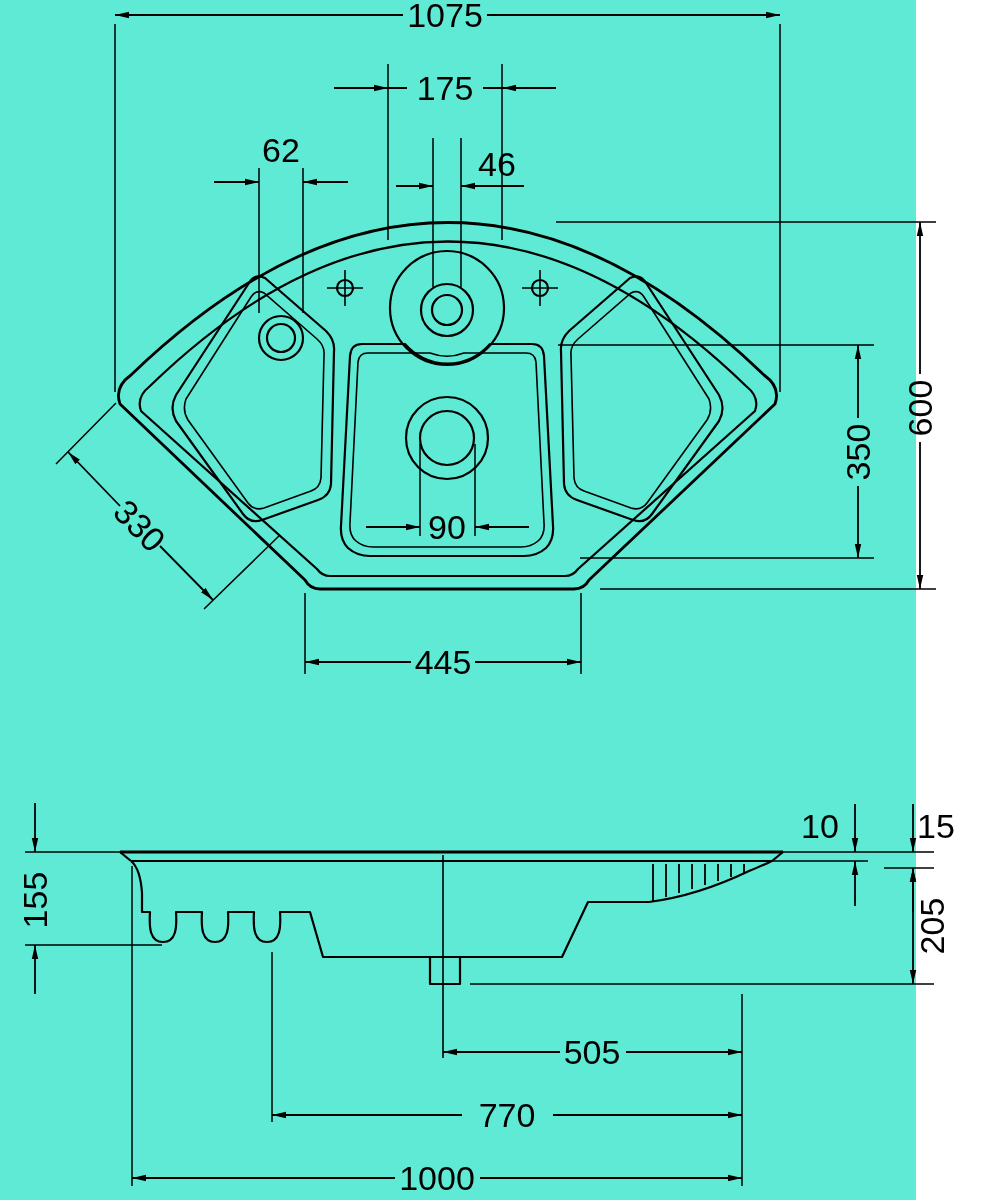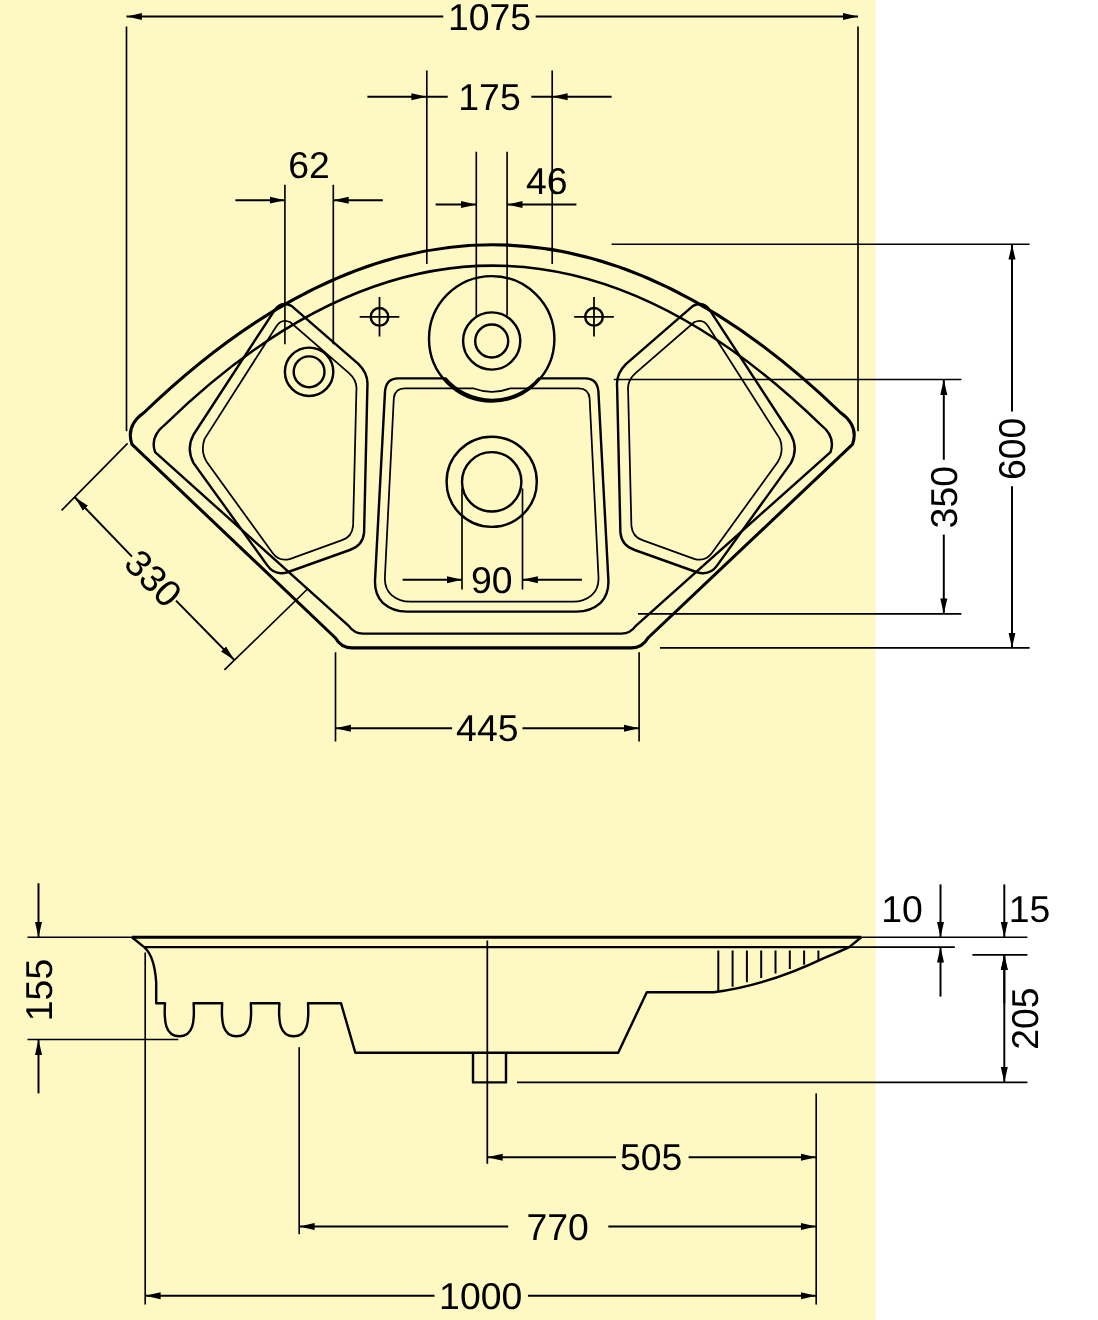--- a/index.html
+++ b/index.html
@@ -1,16 +1,16 @@
 <!DOCTYPE html>
 <html><head>
 <meta charset="utf-8">
 <style>
   html,body{margin:0;padding:0;background:#fff;}
-  .stage{width:796px;height:1200px;background:#fef9c3;position:relative;}
+  .stage{width:916px;height:1200px;background:#5eead4;position:relative;}
   svg{display:block;}
   .o3{stroke:#000;stroke-width:2.8;fill:none;stroke-linejoin:round;}
   .o2{stroke:#000;stroke-width:2.2;fill:none;stroke-linejoin:round;}
   .c2{stroke:#000;stroke-width:2.2;fill:none;}
   .thin{stroke:#000;stroke-width:1.6;fill:none;}
   .e{stroke:#000;stroke-width:1.5;fill:none;}
   .d{stroke:#000;stroke-width:1.8;fill:none;}
   .t{font-family:"Liberation Sans","DejaVu Sans",sans-serif;font-size:34px;fill:#000;text-anchor:middle;}
 </style>
 </head>

